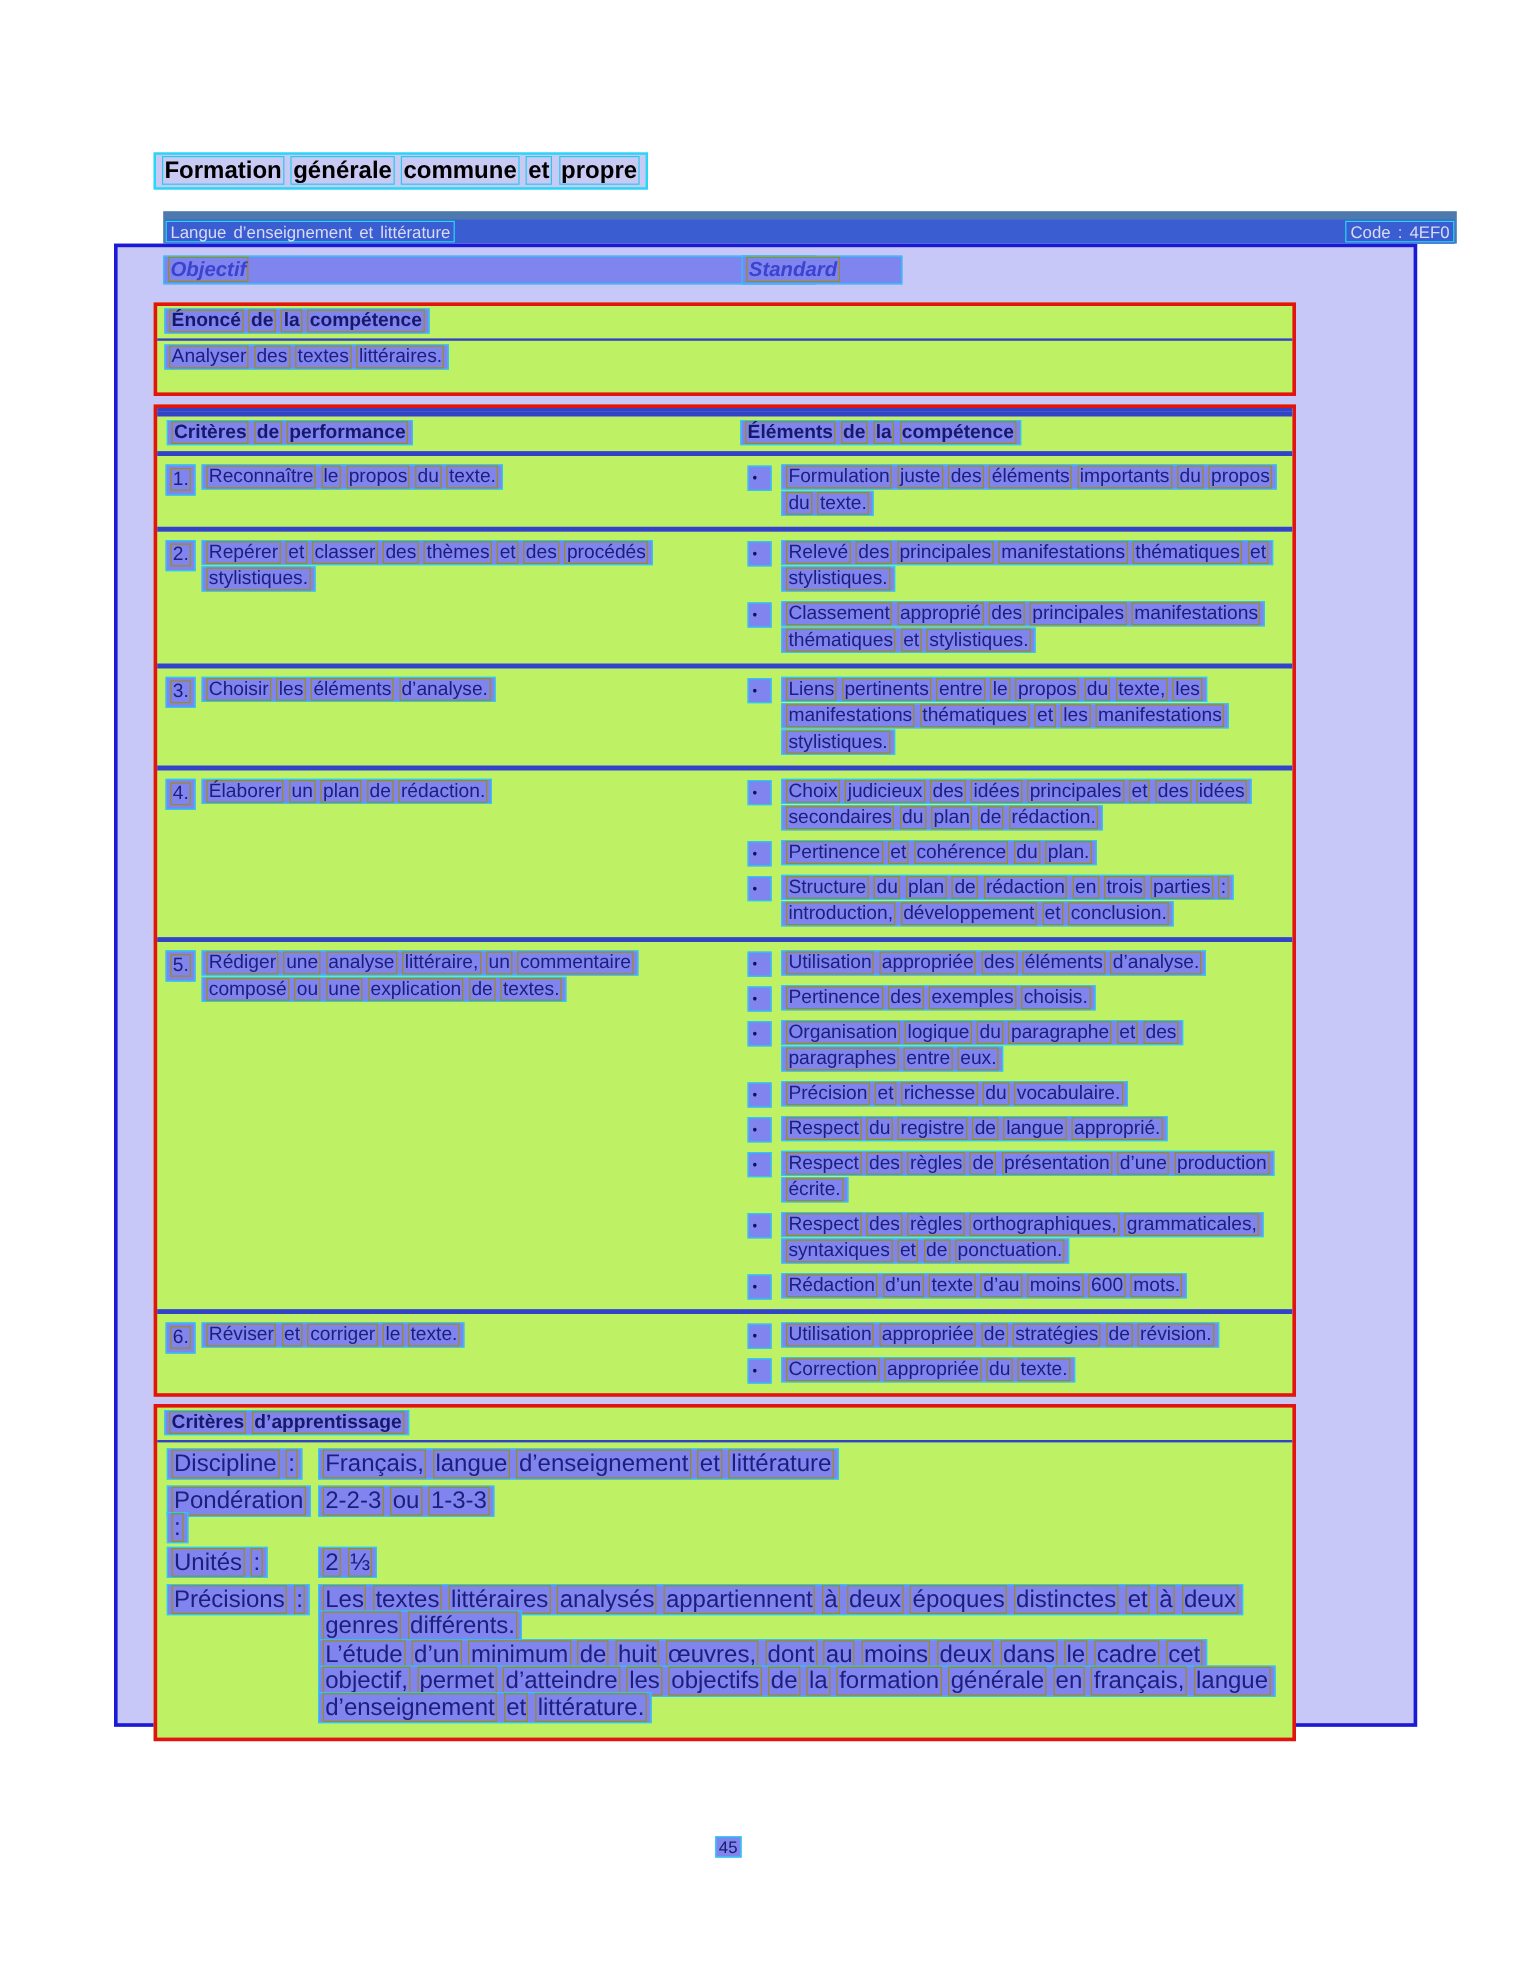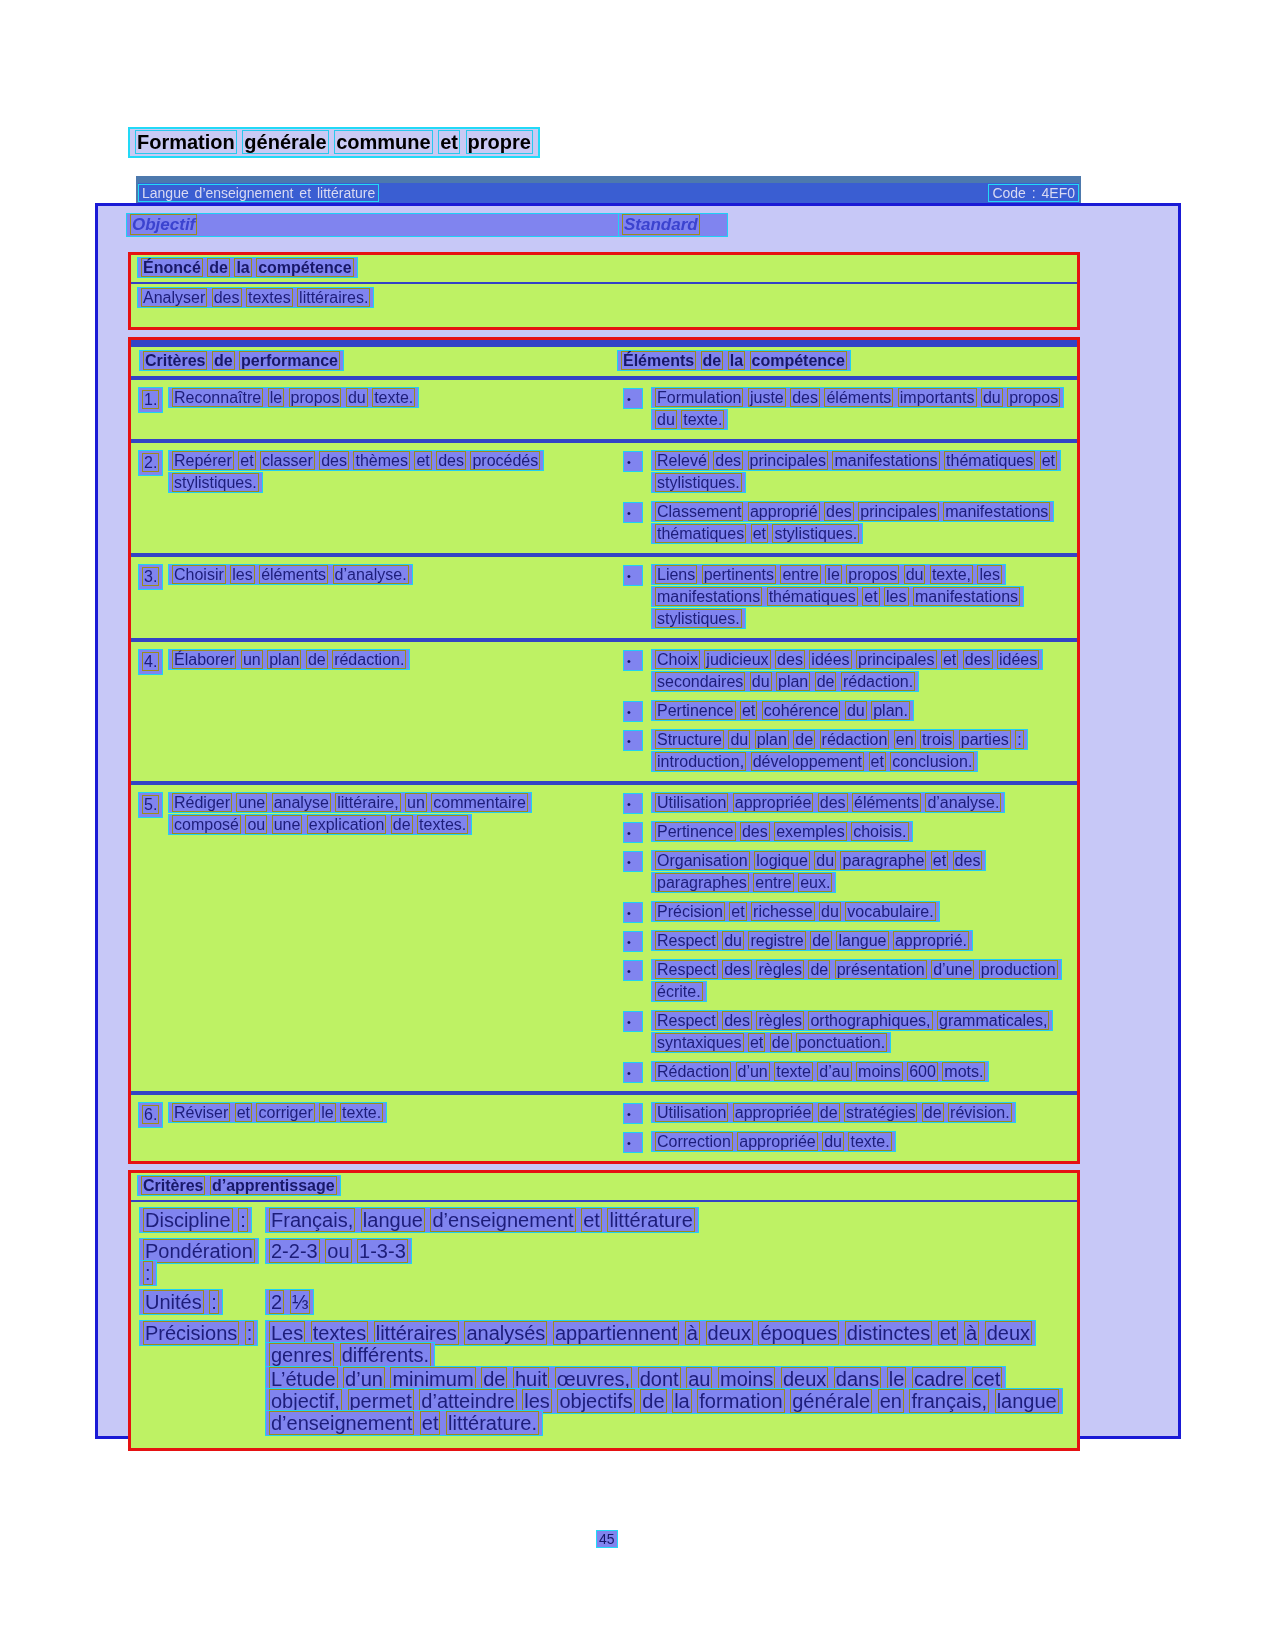--- a/index.html
+++ b/index.html
@@ -28,21 +28,21 @@
 
   .page-title {
     position:absolute; left:128px; top:127px;
     font-size:20px; font-weight:bold; color:#000000;
     border:2px solid #22d9f7; background:#c9caf4;
     padding:2px 5px;
   }
   .page-title .w { border:1px solid #29c9ee; background:transparent; }
 
   .headerbar {
-    position:absolute; left:136px; top:176px; width:945px; height:27px;
+    position:absolute; left:136px; top:176px; width:1078px; height:27px;
     background:#4d79ad;
   }
   .headerbar-inner {
     position:absolute; left:2px; right:2px; bottom:0; height:20px;
     background:#3a5ed2; color:#d9daf3; font-size:14px;
     display:flex; justify-content:space-between; align-items:center;
   }
   .headerbar-inner .ocr { background:#3a5ed2; border:1px solid #22d9f7; padding:0 2px; }
   .headerbar-inner .ocr .w { border:none; background:transparent; }
 
@@ -50,22 +50,22 @@
     position:absolute; left:95px; top:203px; width:1086px; height:1236px;
     background:#c7c8f7; border:3px solid #1a1ad6;
     padding:7px 0 0 0;
   }
 
   .objrow { position:relative; height:33px; margin-bottom:6px; }
   .obj-h {
     font-size:17px; font-weight:bold; font-style:italic; color:#3b43cf;
   }
   .obj-h.ocr .w { background:transparent; }
-  #objectif { position:absolute; left:28px; width:544px; }
-  #standard { position:absolute; left:520px; width:110px; }
+  #objectif { position:absolute; left:38px; width:544px; }
+  #standard { position:absolute; left:520px; width:134px; }
 
   .redbox {
     margin-left:30px; width:952px;
     border:3px solid #e51212;
     background:#bef264;
   }
   .rowsep { height:2px; background:#93a0ef; border-bottom:4px solid #3343c6; }
   .thinsep { height:0; border-bottom:2px solid #3343c6; }
 
   .sec-head {

